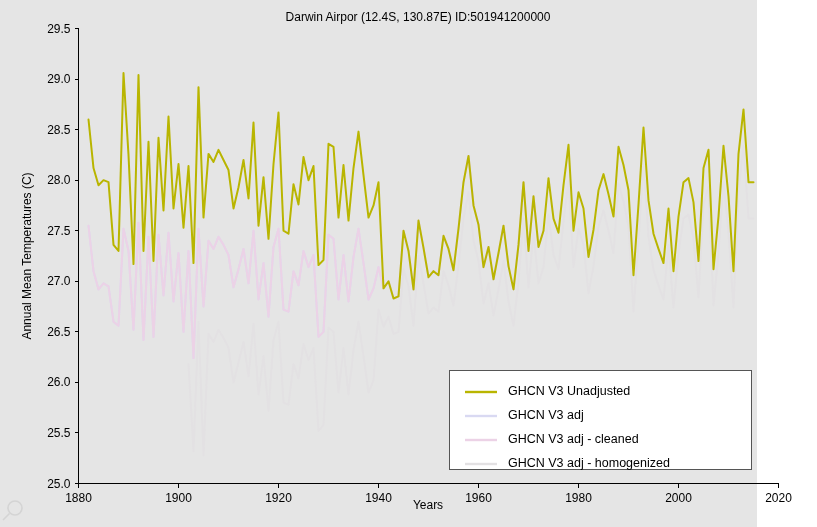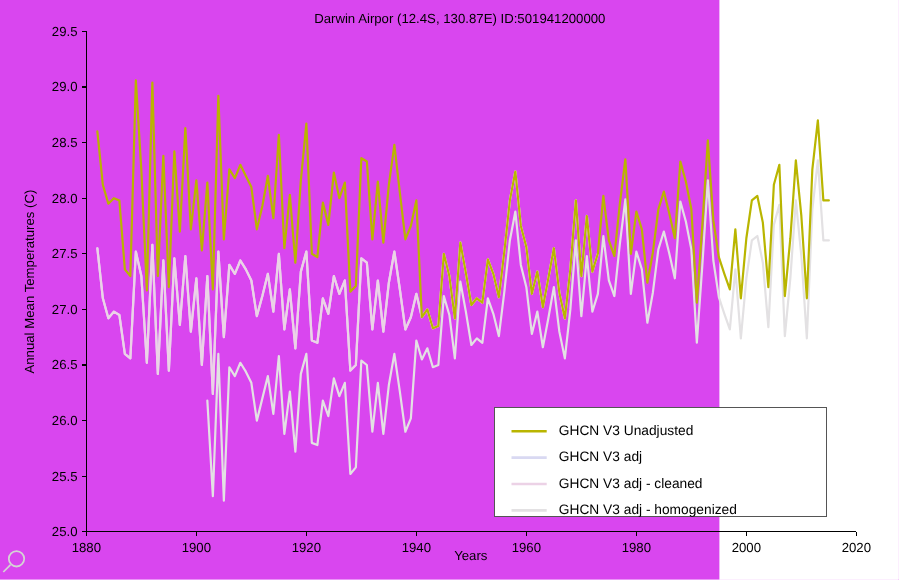--- a/index.html
+++ b/index.html
@@ -10,23 +10,23 @@
   body {
     width: 817px;
     height: 527px;
     font-family: "Liberation Sans", sans-serif;
     overflow: hidden;
     position: relative;
   }
   #figure {
     position: absolute;
     left: 0; top: 0;
-    width: 654px;
+    width: 757px;
     height: 527px;
-    background: #d946ef;
+    background: #e5e5e5;
   }
   #chart-svg {
     display: block;
     width: 817px;
     height: 527px;
   }
   .axis-line {
     stroke: #000000;
     stroke-width: 1;
     fill: none;

